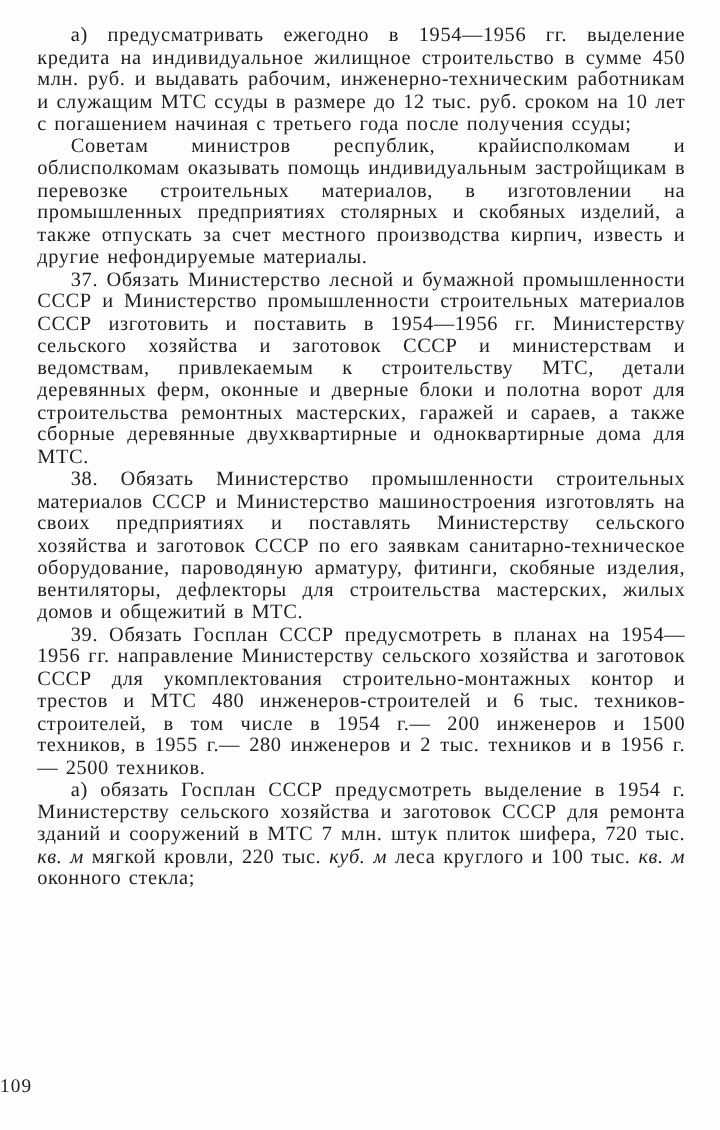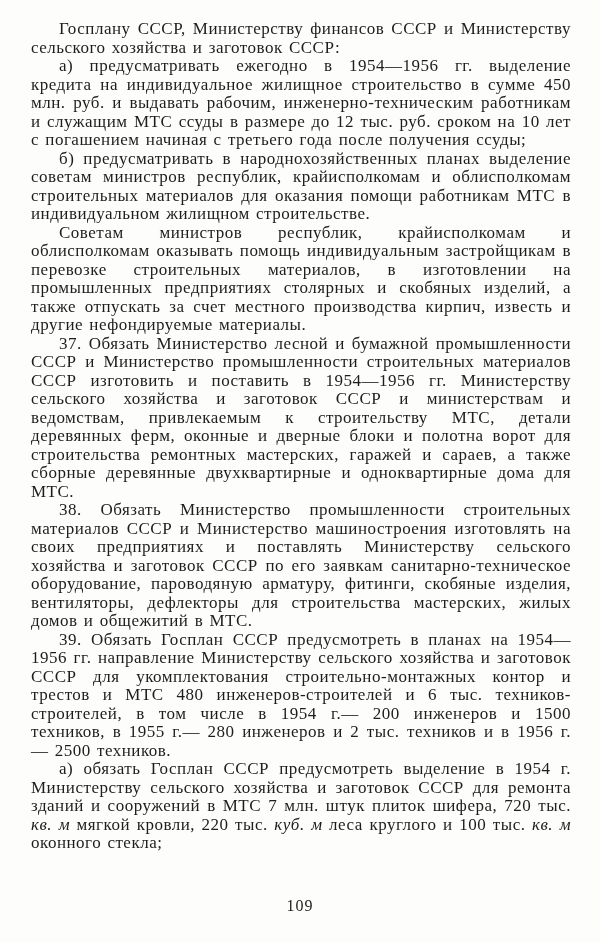--- a/index.html
+++ b/index.html
@@ -37,34 +37,31 @@
   }
   .para span.em {
     font-style: italic;
     margin-top: 48px;
   }
   .page-number {
     position: absolute;
     top: 897px;
     left: 0;
     width: 100%;
-    text-align: center;
     font-size: 16px;
     letter-spacing: 1px;
     color: #222;
   }
 </style>
 </head>
 <body>
 
 <div class="page" style="background: rgb(253, 253, 252); color: rgb(29, 29, 29);">
   <div class="text-block">
-    <p class="para"><span>Госплану СССР, Министерству финансов СССР и Министерству сельского хозяйства и заготовок СССР:</span></p>
     <p class="para"><span>а) предусматривать ежегодно в 1954—1956 гг. выделение кредита на индивидуальное жилищное строительство в сумме 450 млн. руб. и выдавать рабочим, инженерно-техническим работникам и служащим МТС ссуды в размере до 12 тыс. руб. сроком на 10 лет с погашением начиная с третьего года после получения ссуды;</span></p>
-    <p class="para"><span>б) предусматривать в народнохозяйственных планах выделение советам министров республик, крайисполкомам и облисполкомам строительных материалов для оказания помощи работникам МТС в индивидуальном жилищном строительстве.</span></p>
     <p class="para"><span>Советам министров республик, крайисполкомам и облисполкомам оказывать помощь индивидуальным застройщикам в перевозке строительных материалов, в изготовлении на промышленных предприятиях столярных и скобяных изделий, а также отпускать за счет местного производства кирпич, известь и другие нефондируемые материалы.</span></p>
     <p class="para"><span>37. Обязать Министерство лесной и бумажной промышленности СССР и Министерство промышленности строительных материалов СССР изготовить и поставить в 1954—1956 гг. Министерству сельского хозяйства и заготовок СССР и министерствам и ведомствам, привлекаемым к строительству МТС, детали деревянных ферм, оконные и дверные блоки и полотна ворот для строительства ремонтных мастерских, гаражей и сараев, а также сборные деревянные двухквартирные и одноквартирные дома для МТС.</span></p>
     <p class="para"><span>38. Обязать Министерство промышленности строительных материалов СССР и Министерство машиностроения изготовлять на своих предприятиях и поставлять Министерству сельского хозяйства и заготовок СССР по его заявкам санитарно-техническое оборудование, пароводяную арматуру, фитинги, скобяные изделия, вентиляторы, дефлекторы для строительства мастерских, жилых домов и общежитий в МТС.</span></p>
     <p class="para"><span>39. Обязать Госплан СССР предусмотреть в планах на 1954—1956 гг. направление Министерству сельского хозяйства и заготовок СССР для укомплектования строительно-монтажных контор и трестов и МТС 480 инженеров-строителей и 6 тыс. техников-строителей, в том числе в 1954 г.— 200 инженеров и 1500 техников, в 1955 г.— 280 инженеров и 2 тыс. техников и в 1956 г.— 2500 техников.</span></p>
     <p class="para"><span>а) обязать Госплан СССР предусмотреть выделение в 1954 г. Министерству сельского хозяйства и заготовок СССР для ремонта зданий и сооружений в МТС 7 млн. штук плиток шифера, 720 тыс. </span><span class="em">кв. м</span><span> мягкой кровли, 220 тыс. </span><span class="em">куб. м</span><span> леса круглого и 100 тыс. </span><span class="em">кв. м</span><span> оконного стекла;</span></p>
   </div>
   <div class="page-number">109</div>
 </div>
 
 </body></html>

